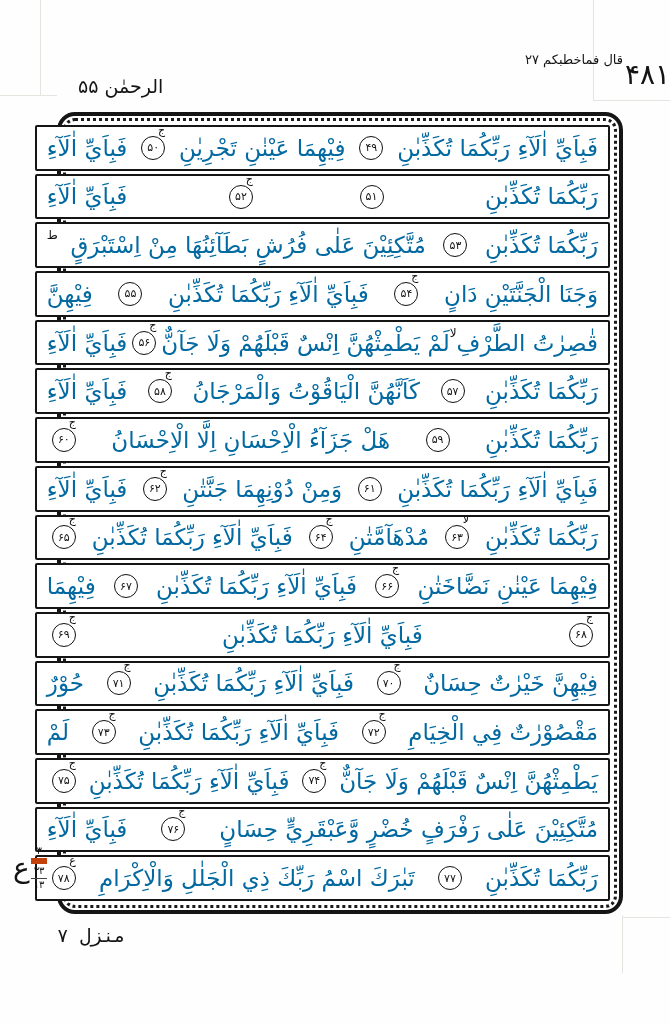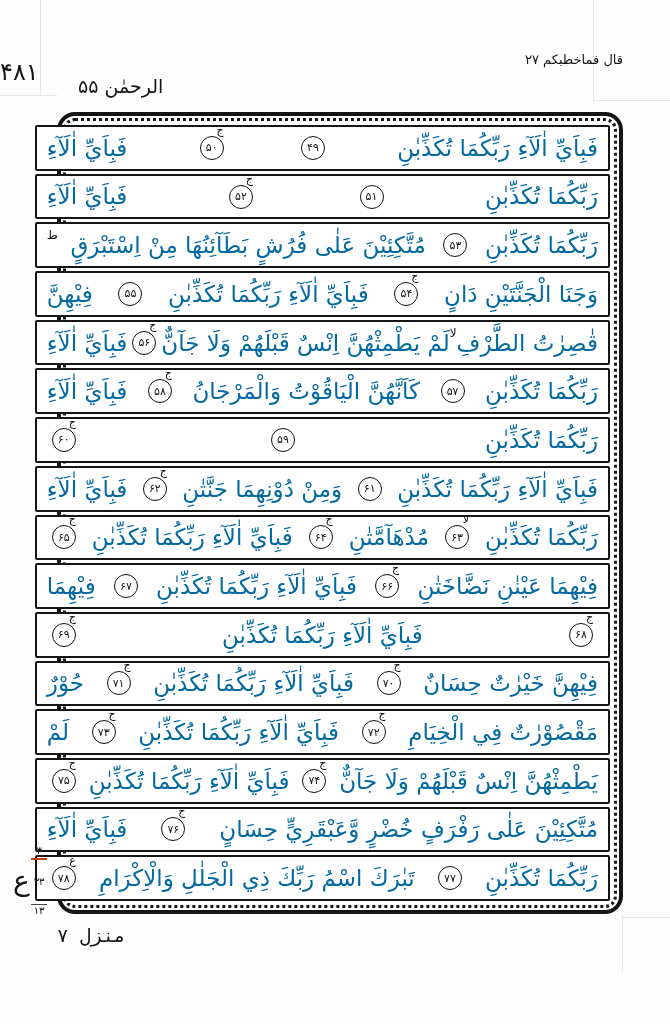--- a/index.html
+++ b/index.html
@@ -14,21 +14,21 @@
   .scanline{position:absolute;background:#e5e5e0;}
   .sl-tl-v{left:40px;top:0;width:1px;height:96px;}
   .sl-tl-h{left:0;top:95px;width:57px;height:1px;}
   .sl-tr-v{left:593px;top:0;width:1px;height:101px;}
   .sl-tr-h{left:593px;top:100px;width:77px;height:1px;}
   .sl-br-v{left:622px;top:915px;width:1px;height:58px;}
   .sl-br-h{left:622px;top:917px;width:48px;height:1px;}
 
   
   .hdr-right{position:absolute;top:52px;right:47px;font-size:13px;direction:rtl;white-space:nowrap;}
-  .hdr-center{position:absolute;top:58px;left:0;width:670px;text-align:left;font-size:24px;letter-spacing:4px;direction:rtl;}
+  .hdr-center{position:absolute;top:58px;left:0;width:670px;text-align:right;font-size:28px;letter-spacing:4px;direction:rtl;}
   .hdr-left{position:absolute;top:62px;left:78px;font-size:19px;direction:rtl;white-space:nowrap;margin-top:13px;}
 
   
   .frame{
     position:absolute;left:57px;top:112px;width:566px;height:802px;
     box-sizing:border-box;border:4px solid #151515;border-radius:18px;
     padding:2px;background:#ffffff;
   }
   .bead{
     width:100%;height:100%;box-sizing:border-box;
@@ -47,21 +47,21 @@
     width:22px;height:22px;border:1.6px solid #111;border-radius:50%;margin:0 5px;background:#fff;
   }
   .vnum{font-size:11px;line-height:1;}
   .vstop{position:absolute;top:-12px;right:-1px;font-size:11px;line-height:1;color:#111;}
   .ssign{font-size:12px;line-height:1;align-self:flex-start;margin-top:5px;color:#111;flex:0 0 auto;}
 
   
   .ruku{position:absolute;left:13px;top:845px;display:flex;align-items:center;direction:ltr;}
   .ruku-ain{font-size:28px;line-height:1;margin-right:1px;}
   .ruku-nums{display:flex;flex-direction:column;align-items:center;font-size:10px;line-height:1.25;}
-  .ruku-nums .mid{border-top:2px solid #c2410c;border-bottom:1px solid #444;padding:16px 3px;}
+  .ruku-nums .mid{border-top:6px solid #c2410c;border-bottom:1px solid #444;padding:1px 3px;}
   .ruku-nums .top,.ruku-nums .bot{padding:0 3px;}
 
   
   .manzil{position:absolute;top:924px;left:57px;width:566px;text-align:left;font-size:19px;direction:rtl;font-family:Liberation Mono, monospace;}
 </style>
 </head>
 <body>
 
 <div class="paper">
 
@@ -77,20 +77,21 @@
   <div class="hdr-left">الرحمٰن ۵۵</div>
 
   <div class="frame">
     <div class="bead">
       <div class="rows">
           <div class="qrow">
             <span class="qt">فَبِاَيِّ اٰلَآءِ رَبِّكُمَا تُكَذِّبٰنِ</span>
             <span class="vmark">
               <span class="vnum">۴۹</span>
             </span>
+            <span class="qt">فِيْهِمَا عَيْنٰنِ تَجْرِيٰنِ</span>
             <span class="vmark">
               <span class="vnum">۵۰</span>
               <span class="vstop">ج</span>
             </span>
             <span class="qt">فَبِاَيِّ اٰلَآءِ</span>
           </div>
           <div class="qrow">
             <span class="qt">رَبِّكُمَا تُكَذِّبٰنِ</span>
             <span class="vmark">
               <span class="vnum">۵۱</span>
@@ -141,20 +142,21 @@
               <span class="vnum">۵۸</span>
               <span class="vstop">ج</span>
             </span>
             <span class="qt">فَبِاَيِّ اٰلَآءِ</span>
           </div>
           <div class="qrow">
             <span class="qt">رَبِّكُمَا تُكَذِّبٰنِ</span>
             <span class="vmark">
               <span class="vnum">۵۹</span>
             </span>
+            <span class="qt">هَلْ جَزَآءُ الْاِحْسَانِ اِلَّا الْاِحْسَانُ</span>
             <span class="vmark">
               <span class="vnum">۶۰</span>
               <span class="vstop">ج</span>
             </span>
           </div>
           <div class="qrow">
             <span class="qt">فَبِاَيِّ اٰلَآءِ رَبِّكُمَا تُكَذِّبٰنِ</span>
             <span class="vmark">
               <span class="vnum">۶۱</span>
             </span>

